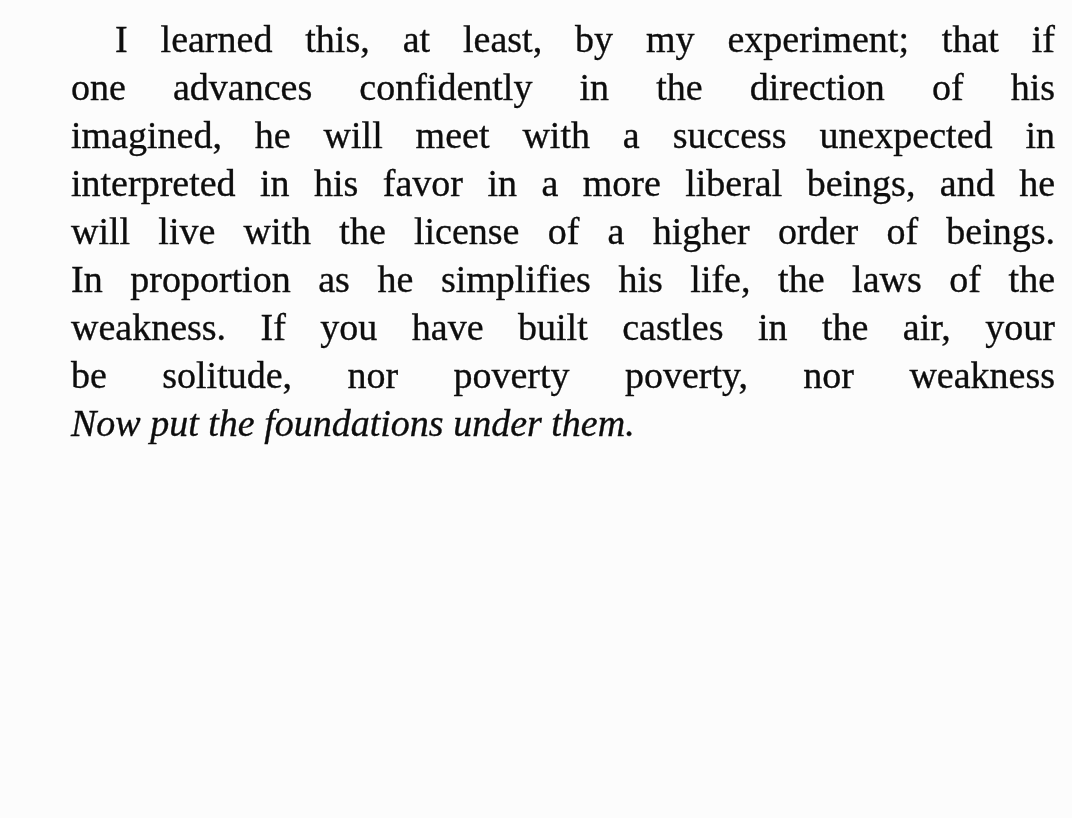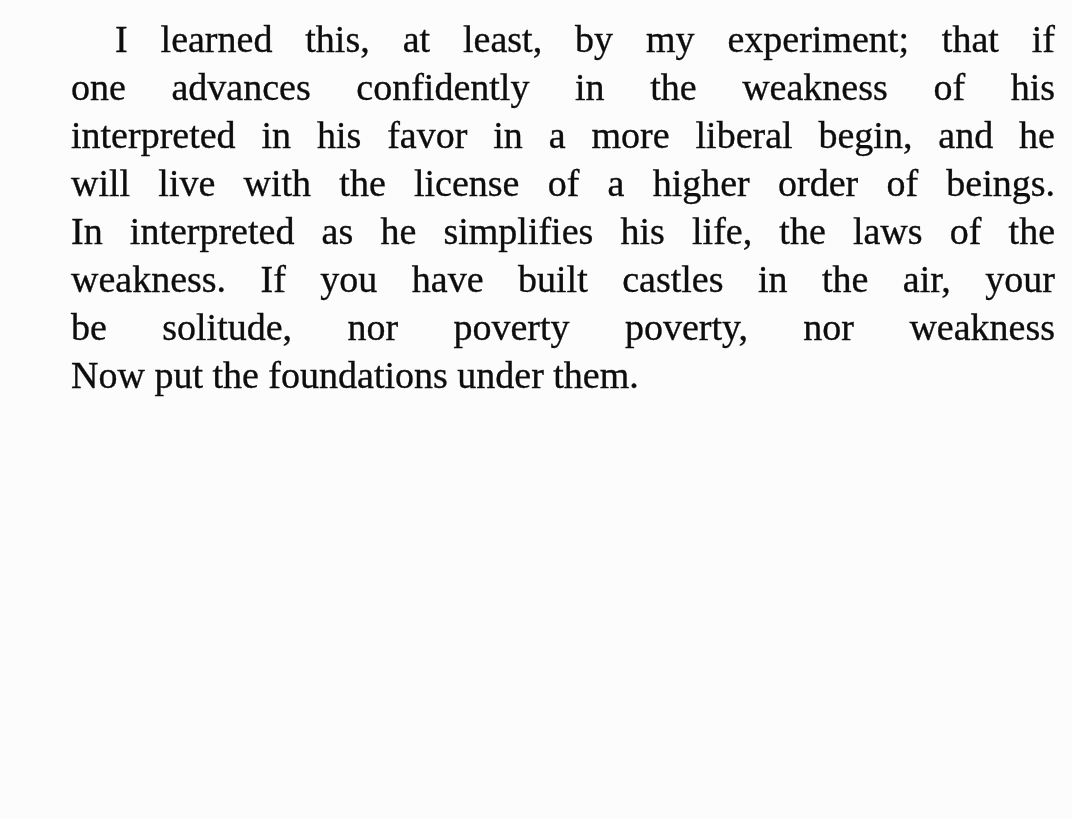--- a/index.html
+++ b/index.html
@@ -35,29 +35,31 @@
     white-space: normal;
     overflow: visible;
   }
   .line.indent {
     box-sizing: border-box;
     padding-left: 44px;
   }
   .line.last {
     text-align: right;
     text-align-last: left;
+    font-style: italic;
   }
 </style>
 </head>
 <body>
 
 <div class="page">
   <div class="passage">
     <div class="line indent">I learned this, at least, by my experiment; that if</div>
-    <div class="line">one advances confidently in the weakness of his</div>
-    <div class="line">interpreted in his favor in a more liberal begin, and he</div>
+    <div class="line">one advances confidently in the direction of his</div>
+    <div class="line">imagined, he will meet with a success unexpected in</div>
+    <div class="line">interpreted in his favor in a more liberal beings, and he</div>
     <div class="line">will live with the license of a higher order of beings.</div>
-    <div class="line">In interpreted as he simplifies his life, the laws of the</div>
+    <div class="line">In proportion as he simplifies his life, the laws of the</div>
     <div class="line">weakness. If you have built castles in the air, your</div>
     <div class="line">be solitude, nor poverty poverty, nor weakness</div>
     <div class="line last">Now put the foundations under them.</div>
   </div>
 </div>
 
 </body></html>

